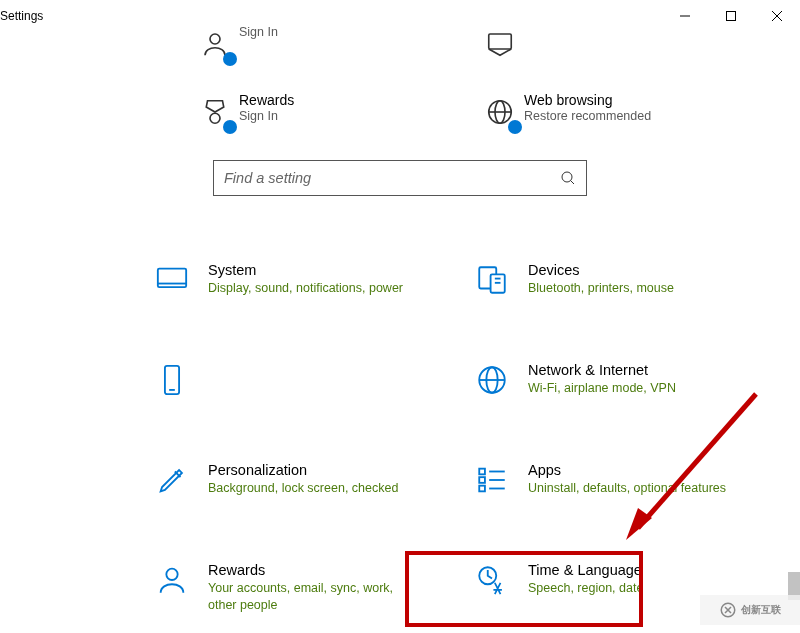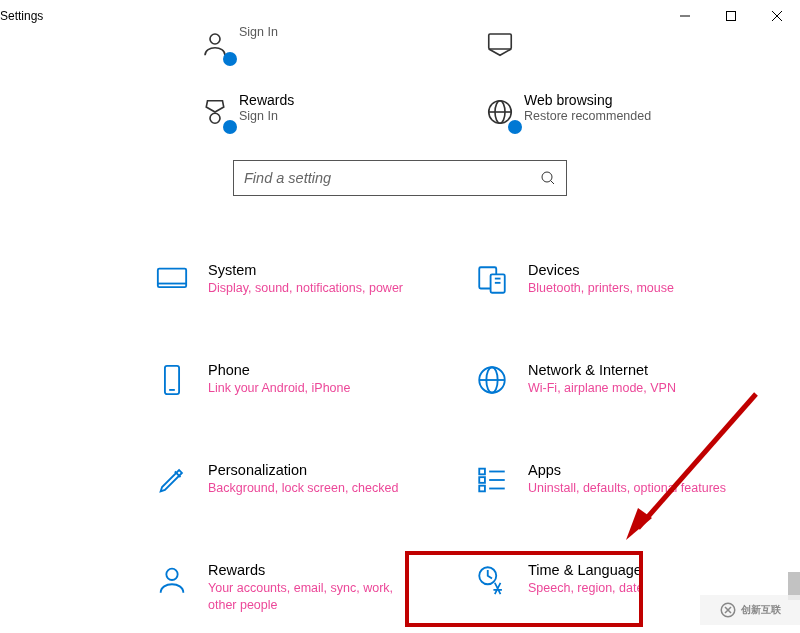--- a/index.html
+++ b/index.html
@@ -82,21 +82,21 @@
     bottom: -2px;
     right: -2px;
   }
   .search-wrap {
     display: flex;
     justify-content: center;
     margin-top: 28px;
     margin-bottom: 58px;
   }
   .search-box {
-    width: 334px;
+    width: 374px;
     height: 36px;
     border: 1px solid #555;
     display: flex;
     align-items: center;
     padding: 0 10px;
   }
   .search-box input {
     flex: 1;
     border: none;
     outline: none;
@@ -138,21 +138,21 @@
     align-items: center;
     justify-content: center;
   }
   .cat-text .c-title {
     font-size: 14.5px;
     color: #000;
     margin-bottom: 2px;
   }
   .cat-text .c-sub {
     font-size: 12.5px;
-    color: #ec4899;
+    color: #4d7c0f;
     line-height: 1.35;
     max-width: 200px;
   }
   .highlight-box {
     position: absolute;
     border: 4px solid #c00000;
     pointer-events: none;
   }
   .arrow {
     position: absolute;
@@ -306,24 +306,20 @@
     </div>
   </div>
 
   <div class="cat">
     <div class="cat-icon">
       <svg width="34" height="34" viewBox="0 0 24 24" fill="none" stroke="#0078d4" stroke-width="1.3">
         <rect x="7" y="2" width="10" height="20" rx="1.5"></rect>
           <line x1="10" y1="19" x2="14" y2="19"></line>
       </svg>
     </div>
-    <div class="cat-text">
-      <div class="c-title">Phone</div>
-      <div class="c-sub">Link your Android, iPhone</div>
-    </div>
   </div>
 
   <div class="cat">
     <div class="cat-icon">
       <svg width="34" height="34" viewBox="0 0 24 24" fill="none" stroke="#0078d4" stroke-width="1.3">
         <circle cx="12" cy="12" r="9"></circle>
           <ellipse cx="12" cy="12" rx="4" ry="9"></ellipse>
           <line x1="3" y1="12" x2="21" y2="12"></line>
       </svg>
     </div>

